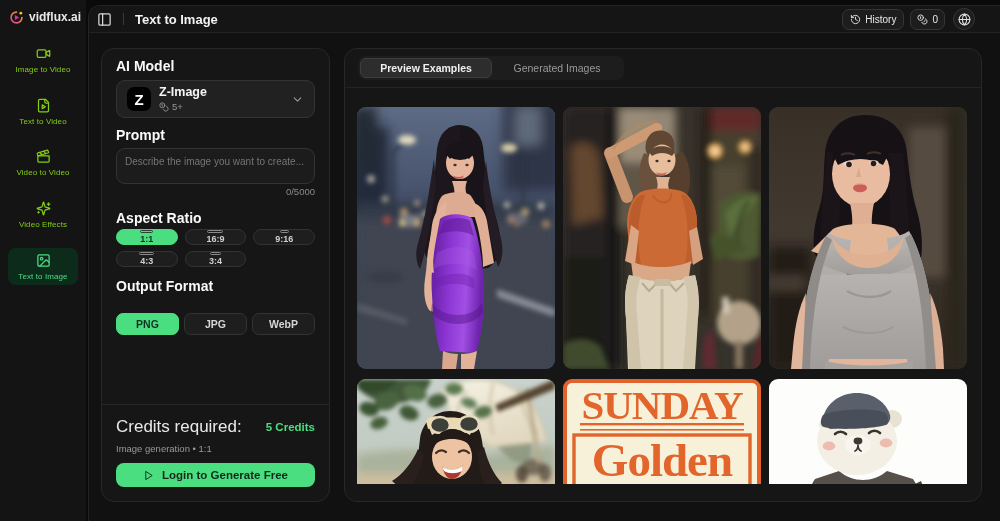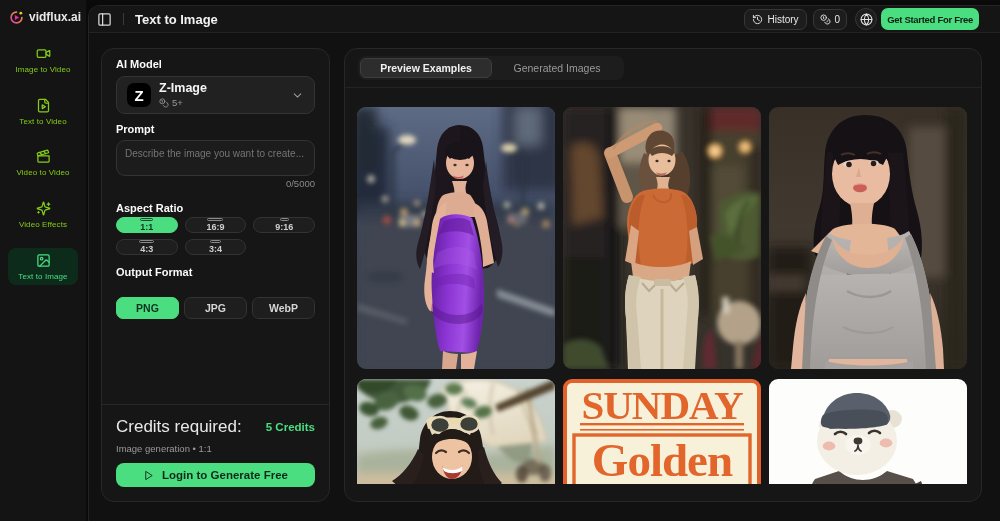--- a/index.html
+++ b/index.html
@@ -17,21 +17,21 @@
 .hdr .panel-ic { width:22px; height:22px; display:flex; align-items:center; justify-content:center; color:#d8d8d8; }
 .hdr .sep { width:1px; height:12px; background:#3a3a3a; margin:0 11px 0 8px; }
 .hdr .title { color:#f2f2f2; font-size:13px; font-weight:bold; }
 .hdr-right { margin-left:auto; display:flex; align-items:center; padding-right:21px; }
 .btn-dark { height:21px; background:#1d1d1d; border:1px solid #363636; border-radius:7px; display:flex; align-items:center; gap:4px; padding:0 7px; color:#e8e8e8; font-size:10px; }
 .btn-globe { width:22px; height:22px; border-radius:50%; background:#1d1d1d; border:1px solid #363636; display:flex; align-items:center; justify-content:center; color:#e0e0e0; }
 .btn-green { height:22px; background:#4ade80; border-radius:7px; display:flex; align-items:center; padding:0 6px; color:#0c1f12; font-size:9.5px; font-weight:bold; letter-spacing:-0.3px; }
 
 .lpanel { position:absolute; left:12px; top:42px; width:229px; height:454px; background:#161616; border:1px solid #272727; border-radius:13px; display:flex; flex-direction:column; }
 .lbody { padding:9px 14px 0 14px; flex:1; }
-.field-label { color:#fafafa; font-size:11px; font-weight:bold; }
+.field-label { color:#fafafa; font-size:14px; font-weight:bold; }
 .model-card { margin-top:6px; height:38px; background:#212121; border:1px solid #343434; border-radius:9px; display:flex; align-items:center; padding:0 10px; }
 .zbox { width:24px; height:24px; background:#000; border-radius:7px; display:flex; align-items:center; justify-content:center; color:#fff; font-weight:bold; font-size:15px; }
 .model-meta { margin-left:8px; }
 .model-name { color:#f5f5f5; font-size:12.5px; font-weight:bold; line-height:13px; }
 .model-cred { color:#9a9a9a; font-size:9.5px; display:flex; align-items:center; gap:3px; margin-top:2px; }
 .chev { margin-left:auto; color:#9a9a9a; }
 .prompt-label { margin-top:9px; }
 textarea.prompt { display:block; margin-top:5px; width:100%; height:36px; background:#1c1c1c; border:1px solid #333; border-radius:9px; resize:none; color:#eee; font-family:"Liberation Sans",sans-serif; font-size:10px; padding:7px 8px; }
 textarea.prompt::placeholder { color:#757575; }
 .counter { text-align:right; color:#8a8a8a; font-size:9.5px; margin-top:2px; }
@@ -86,21 +86,20 @@
             <path d="M7 6h1v4"></path>
             <path d="m16.71 13.88.7.71-2.82 2.82"></path>
           </svg>0</div>
       <div class="btn-globe" style="margin-right:4px">
           <svg width="13" height="13" viewBox="0 0 24 24" fill="none" stroke="currentColor" stroke-width="2" stroke-linecap="round" stroke-linejoin="round">
             <circle cx="12" cy="12" r="10"></circle>
             <path d="M12 2a14.5 14.5 0 0 0 0 20 14.5 14.5 0 0 0 0-20"></path>
             <path d="M2 12h20"></path>
           </svg>
         </div>
-      <div class="btn-green">Get Started For Free</div>
     </div>
   </div>
   <div class="lpanel">
     <div class="lbody">
       <div class="field-label">AI Model</div>
       <div class="model-card">
         <div class="zbox">Z</div>
         <div class="model-meta">
           <div class="model-name">Z-Image</div>
           <div class="model-cred"><svg width="10" height="10" viewBox="0 0 24 24" fill="none" stroke="currentColor" stroke-width="2" stroke-linecap="round" stroke-linejoin="round">

